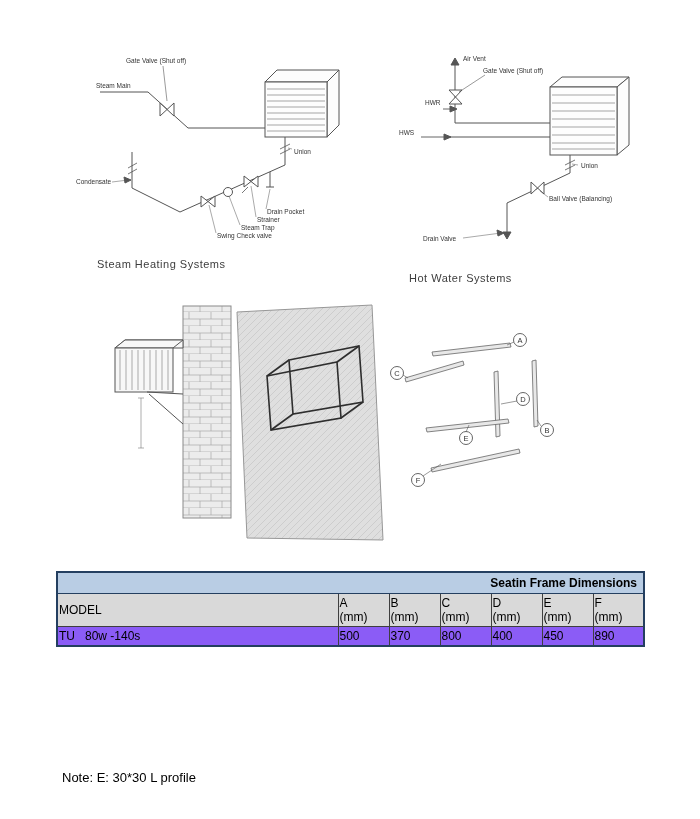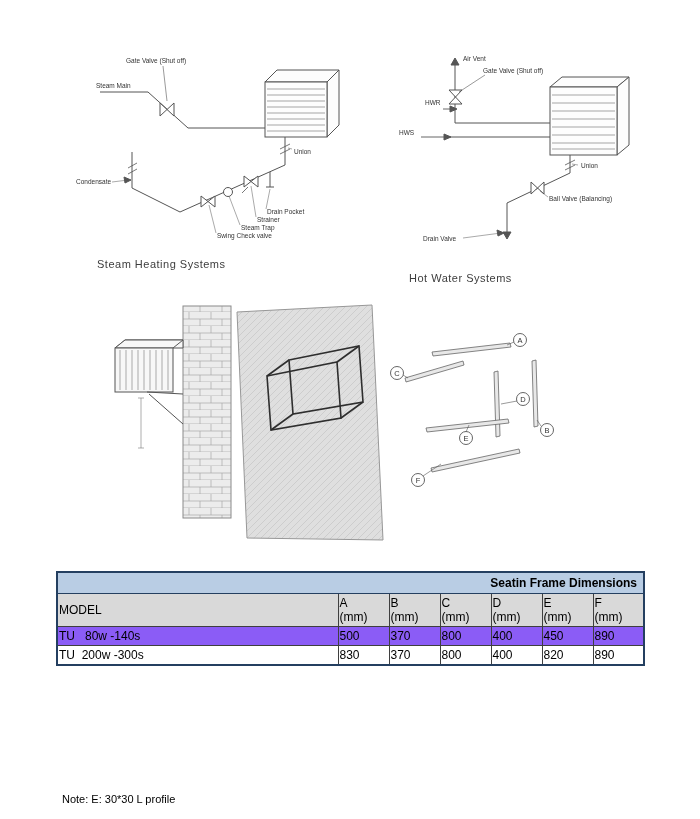--- a/index.html
+++ b/index.html
@@ -48,22 +48,22 @@
     border-bottom: 1px solid #243f60;
   }
   .dim-table td.head { background: #d9d9d9; }
   .dim-table td.model-col { white-space: pre; }
   .dim-table tr.alt td { background: #8b5cf6; }
   .head-letter, .head-unit { line-height: 14px; }
 
   .note {
     position: absolute;
     left: 62px;
-    top: 793px;
-    font-size: 11px;
+    top: 770px;
+    font-size: 13px;
     color: #000;
   }
 </style>
 </head>
 <body>
 
 <div class="page">
 
   <div class="fig" style="left:70px; top:40px;">
     <svg width="280" height="218" viewBox="0 0 280 218">
@@ -317,27 +317,18 @@
       </tr>
       <tr class="alt">
         <td class="model-col">TU   80w -140s</td>
         <td>500</td>
         <td>370</td>
         <td>800</td>
         <td>400</td>
         <td>450</td>
         <td>890</td>
       </tr>
-      <tr>
-        <td class="model-col">TU  200w -300s</td>
-        <td>830</td>
-        <td>370</td>
-        <td>800</td>
-        <td>400</td>
-        <td>820</td>
-        <td>890</td>
-      </tr>
     </tbody>
   </table>
 
   <div class="note">Note: E: 30*30 L profile</div>
 
 </div>
 
 </body></html>

